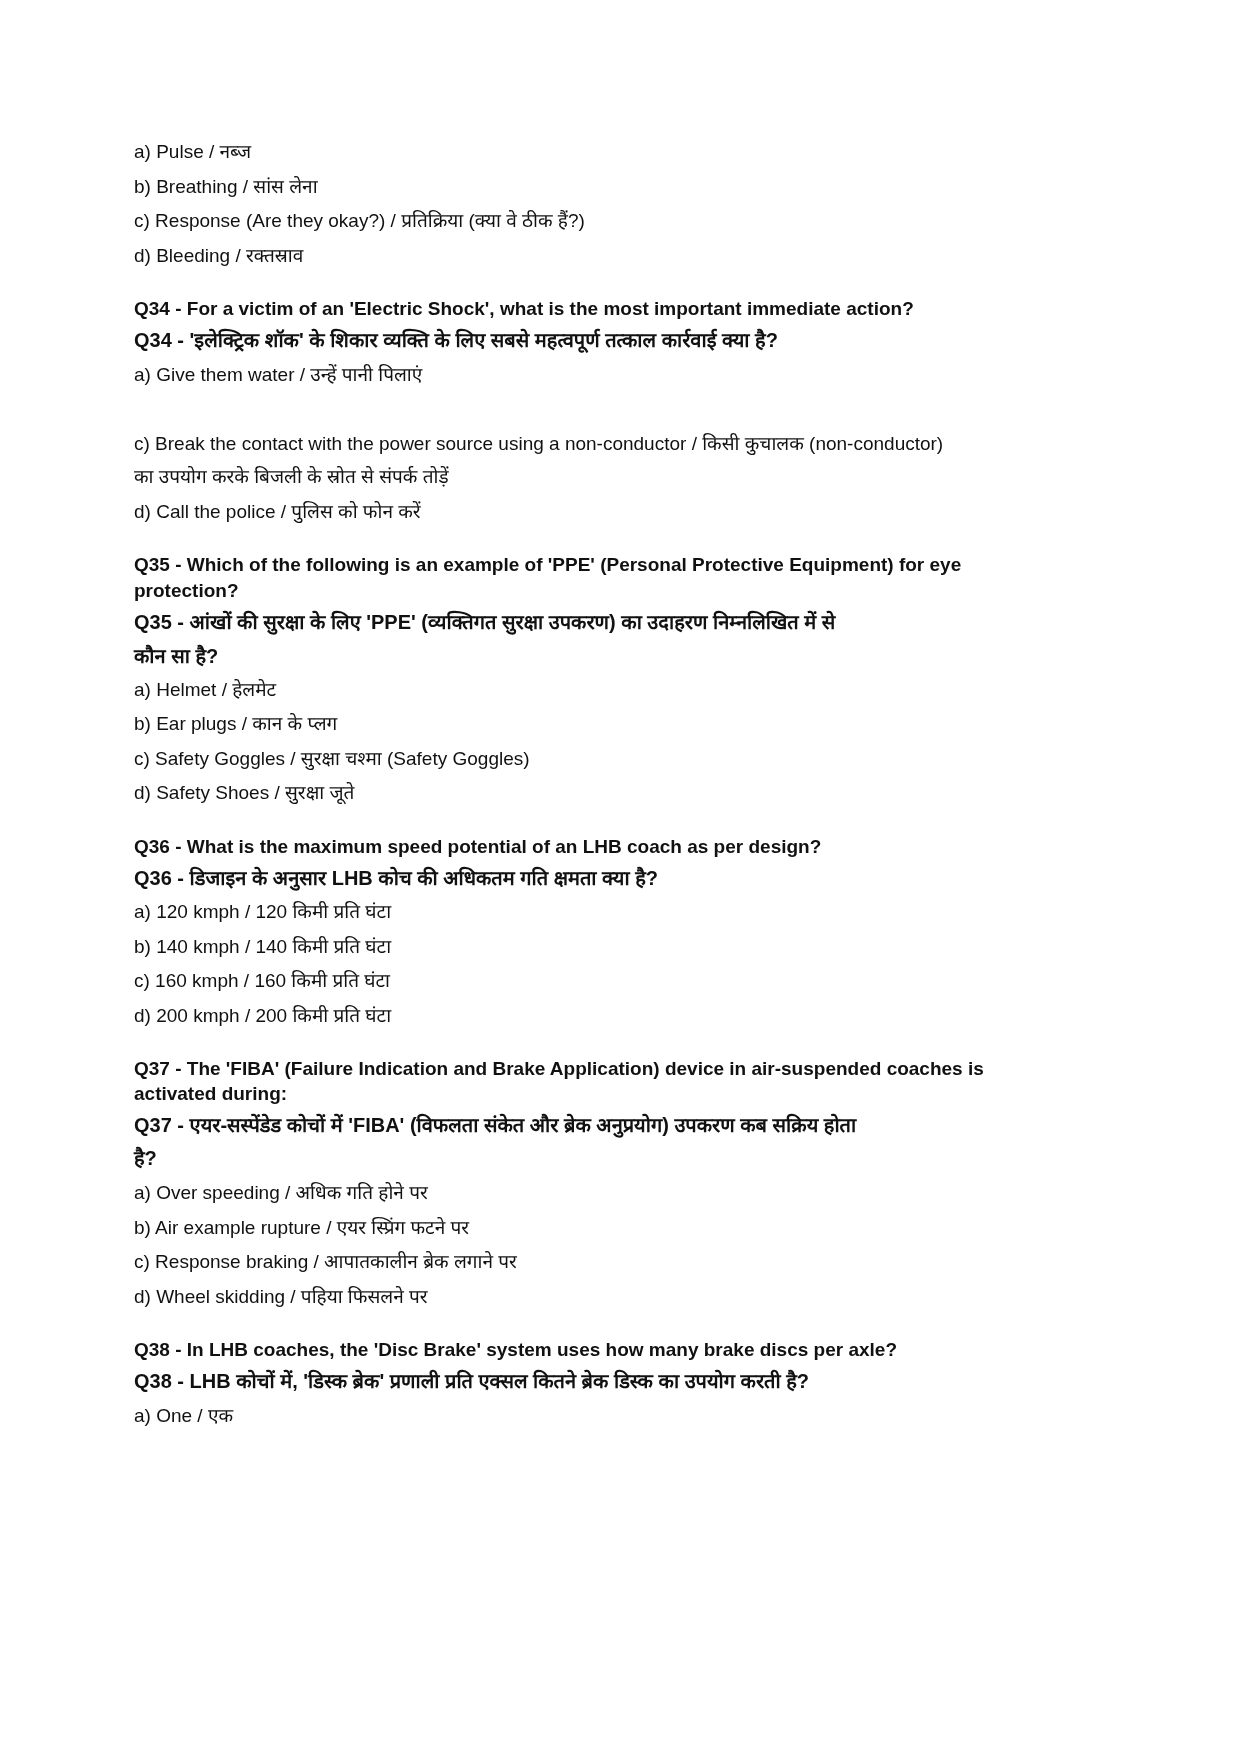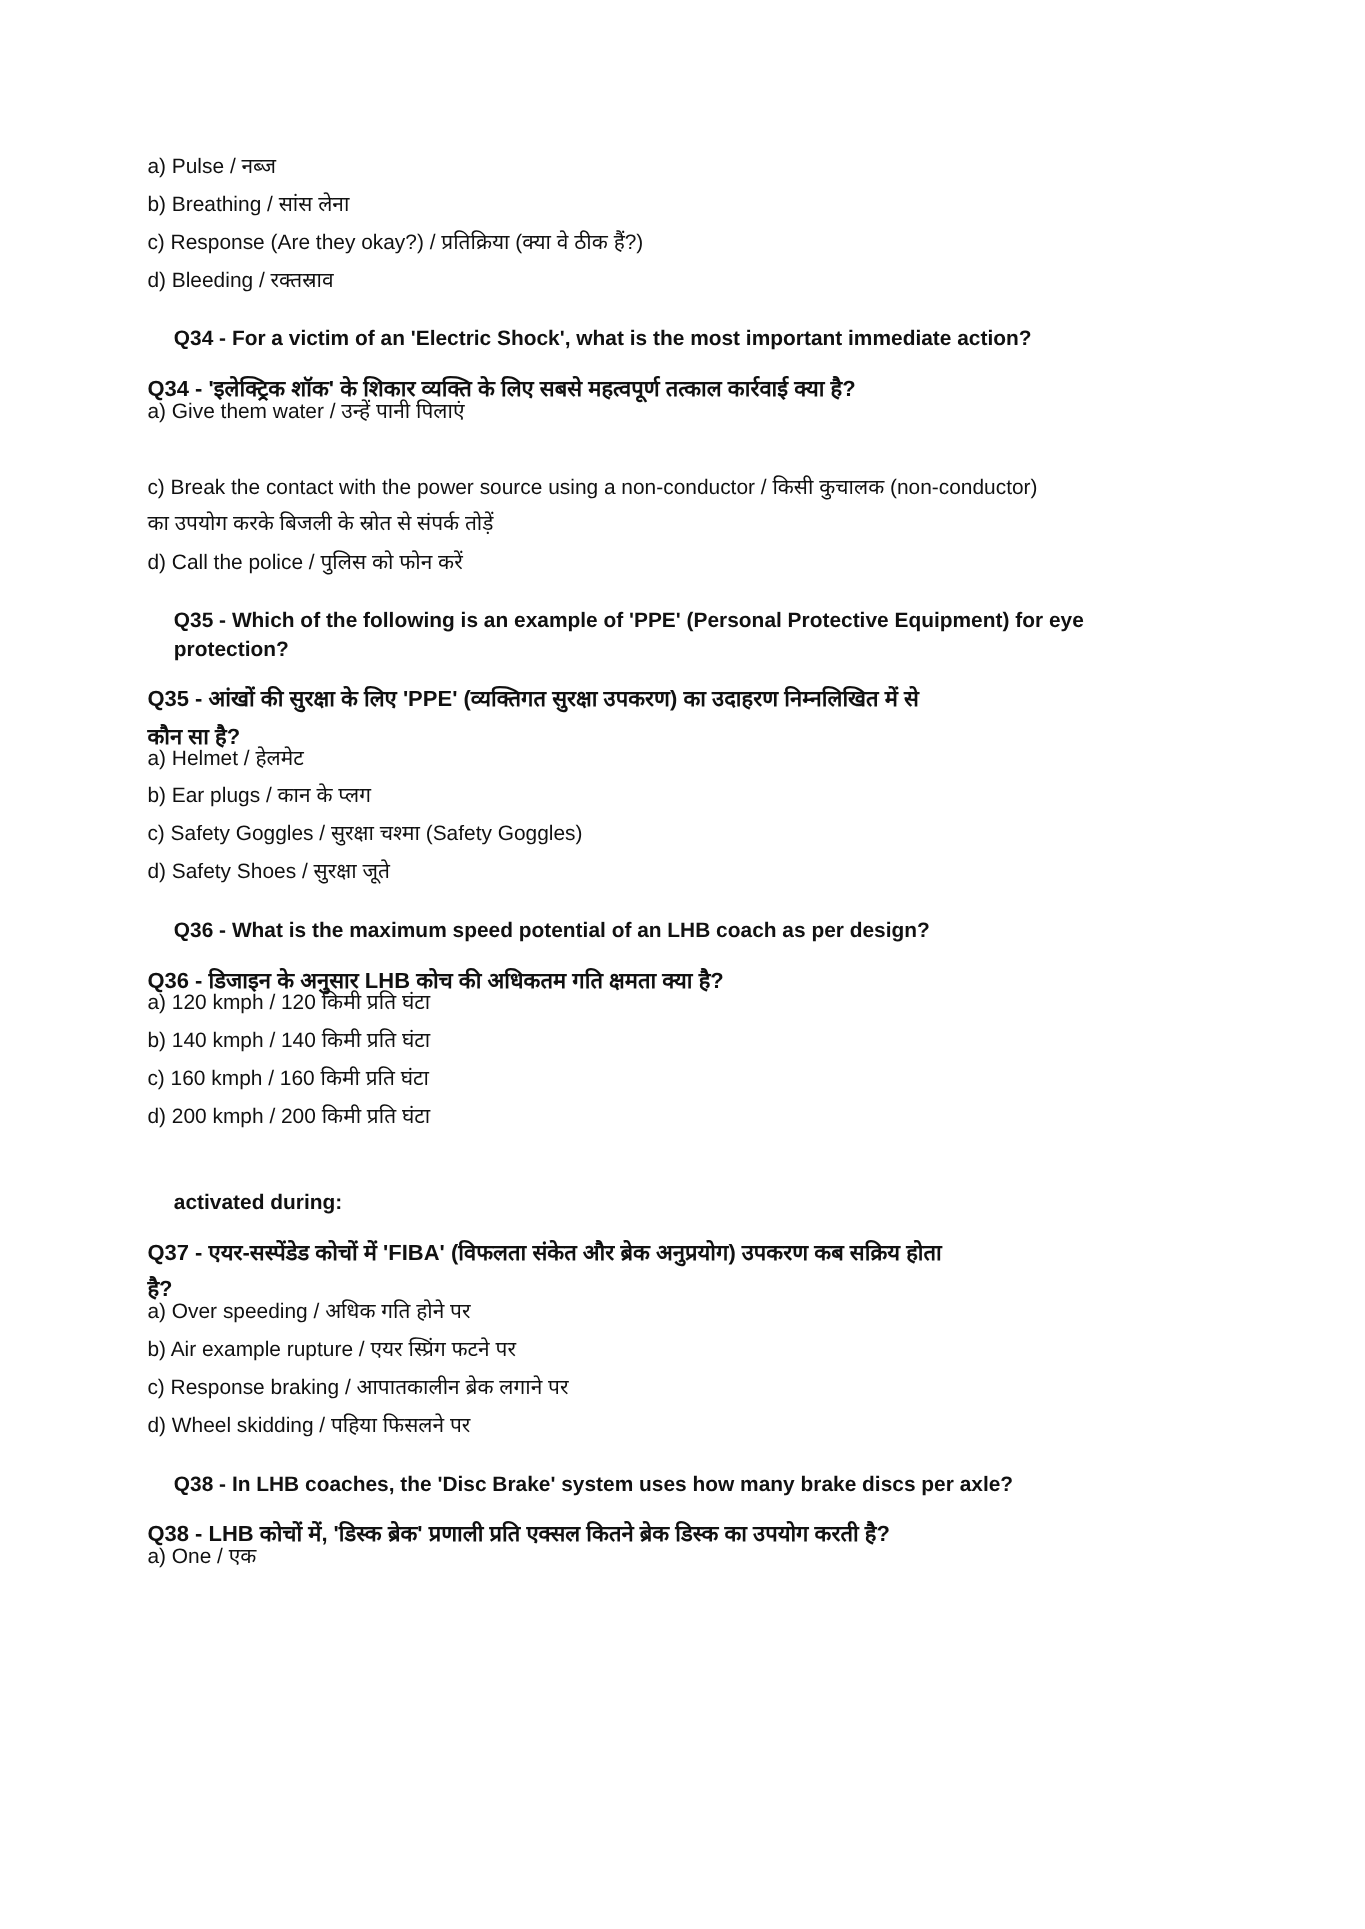--- a/index.html
+++ b/index.html
@@ -1,21 +1,21 @@
 <!DOCTYPE html>
 <html><head>
 <meta charset="utf-8">
 <style>
   html, body { margin: 0; padding: 0; background: #ffffff; }
   body { width: 1241px; height: 1754px; position: relative; overflow: hidden;
          font-family: "Liberation Sans", "DejaVu Sans", sans-serif; color: #111111; }
   .page { position: absolute; left: 0; top: 0; width: 1241px; height: 1754px; text-align: right; }
   .line { position: absolute; left: 134px; white-space: nowrap; font-size: 19px; line-height: 24px; }
-  .q { font-weight: bold; font-size: 19px; margin-left: 24px; }
-  .qh { font-weight: bold; font-size: 20px; margin-top: 14px; }
+  .q { font-weight: bold; font-size: 19px; }
+  .qh { font-weight: bold; font-size: 20px; }
   .opt { font-size: 19px; }
 </style>
 </head>
 <body>
 
 <div class="page">
 
   <div class="line opt" style="top:140px">a) Pulse / नब्ज</div>
   <div class="line opt" style="top:175px">b) Breathing / सांस  लेना</div>
   <div class="line opt" style="top:209px">c) Response (Are they okay?) / प्रतिक्रिया  (क्या  वे  ठीक  हैं?)</div>
@@ -37,20 +37,21 @@
   <div class="line opt" style="top:747px">c) Safety Goggles / सुरक्षा  चश्मा  (Safety Goggles)</div>
   <div class="line opt" style="top:781px">d) Safety Shoes / सुरक्षा  जूते</div>
 
   <div class="line q" style="top:835px">Q36 - What is the maximum speed potential of an LHB coach as per design?</div>
   <div class="line qh" style="top:866px">Q36 - डिजाइन  के  अनुसार  LHB कोच  की  अधिकतम  गति  क्षमता  क्या  है?</div>
   <div class="line opt" style="top:900px">a) 120 kmph / 120 किमी  प्रति  घंटा</div>
   <div class="line opt" style="top:935px">b) 140 kmph / 140 किमी  प्रति  घंटा</div>
   <div class="line opt" style="top:969px">c) 160 kmph / 160 किमी  प्रति  घंटा</div>
   <div class="line opt" style="top:1004px">d) 200 kmph / 200 किमी  प्रति  घंटा</div>
 
+  <div class="line q" style="top:1057px">Q37 - The 'FIBA' (Failure Indication and Brake Application) device in air-suspended coaches is</div>
   <div class="line q" style="top:1082px">activated during:</div>
   <div class="line qh" style="top:1113px">Q37 - एयर-सस्पेंडेड  कोचों  में  'FIBA' (विफलता  संकेत  और  ब्रेक  अनुप्रयोग)  उपकरण  कब  सक्रिय  होता</div>
   <div class="line qh" style="top:1146px">है?</div>
   <div class="line opt" style="top:1181px">a) Over speeding / अधिक  गति  होने  पर</div>
   <div class="line opt" style="top:1216px">b) Air example rupture / एयर  स्प्रिंग  फटने  पर</div>
   <div class="line opt" style="top:1250px">c) Response braking / आपातकालीन  ब्रेक  लगाने  पर</div>
   <div class="line opt" style="top:1285px">d) Wheel skidding / पहिया  फिसलने  पर</div>
 
   <div class="line q" style="top:1338px">Q38 - In LHB coaches, the 'Disc Brake' system uses how many brake discs per axle?</div>
   <div class="line qh" style="top:1369px">Q38 - LHB कोचों  में, 'डिस्क  ब्रेक' प्रणाली  प्रति  एक्सल  कितने  ब्रेक  डिस्क  का  उपयोग  करती  है?</div>

